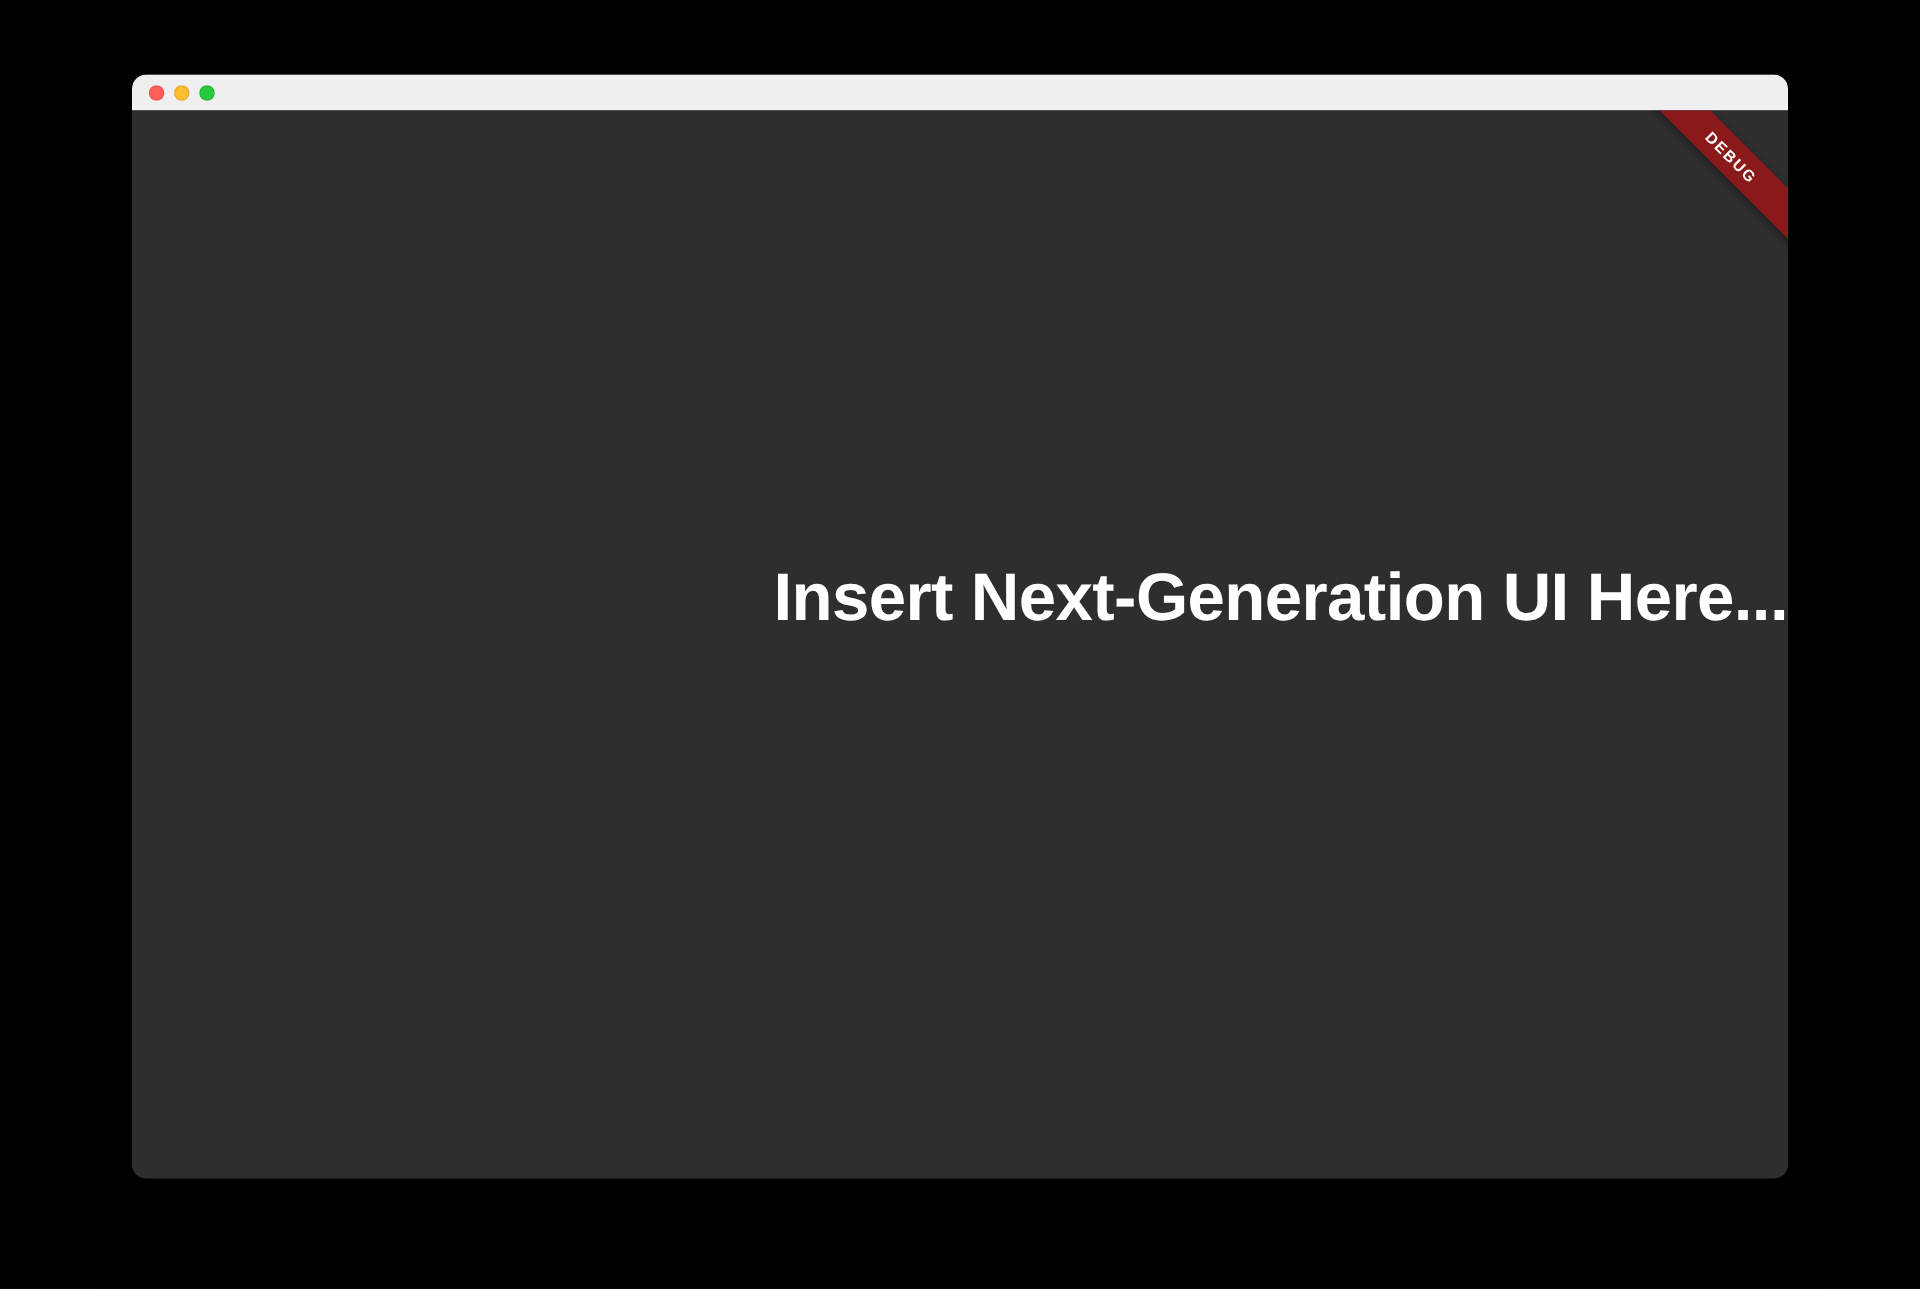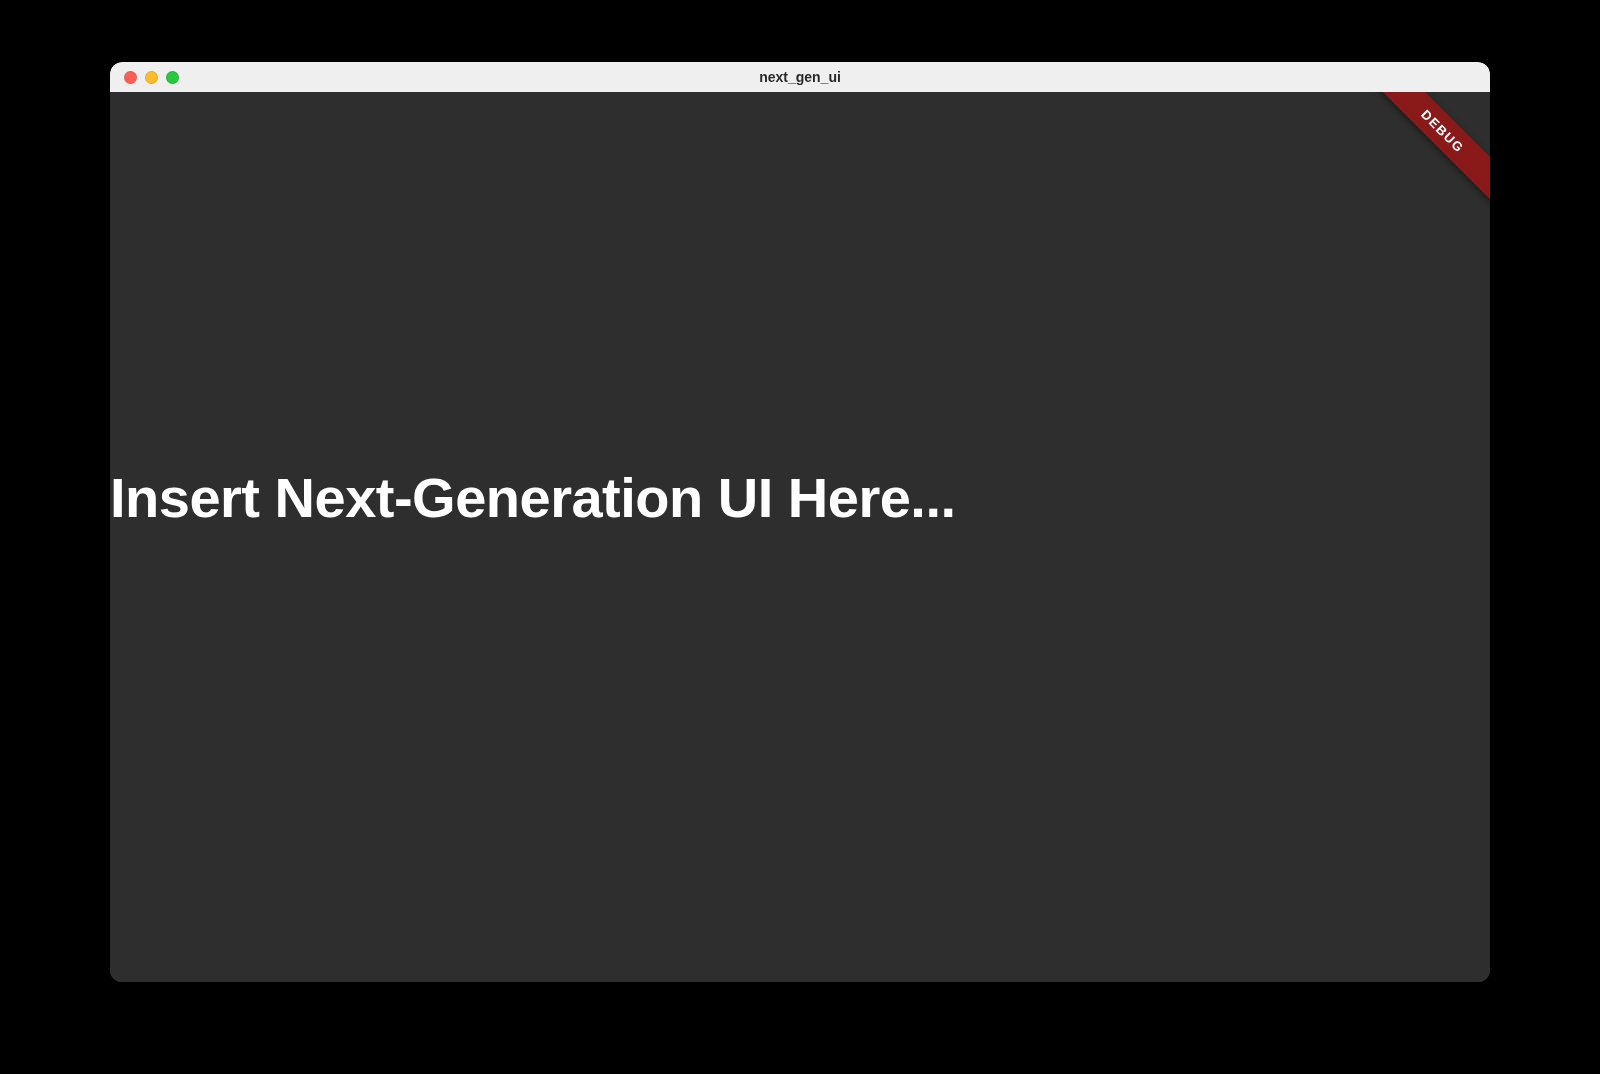--- a/index.html
+++ b/index.html
@@ -62,21 +62,21 @@
     }
     .content {
       position: absolute;
       top: 30px;
       left: 0;
       right: 0;
       bottom: 0;
       background: #2e2e2e;
       display: flex;
       align-items: center;
-      justify-content: flex-start;
+      justify-content: flex-end;
     }
     .placeholder-text {
       color: #ffffff;
       font-size: 56px;
       font-weight: 700;
       letter-spacing: -0.5px;
       font-stretch: semi-condensed;
       transform: translateY(-40px);
       font-family: "Arial Narrow", "Helvetica Neue Condensed", -apple-system, sans-serif;
     }
@@ -113,21 +113,20 @@
 <body>
 
 <div class="window">
 
   <div class="titlebar">
     <div class="traffic-lights">
       <div class="traffic-light tl-close"></div>
       <div class="traffic-light tl-min"></div>
       <div class="traffic-light tl-max"></div>
     </div>
-    <div class="title">next_gen_ui</div>
   </div>
 
   <div class="content">
     <div class="placeholder-text">Insert Next-Generation UI Here...</div>
   </div>
 
   <div class="debug-banner-wrap">
     <div class="debug-banner">
       <span>DEBUG</span>
     </div>

